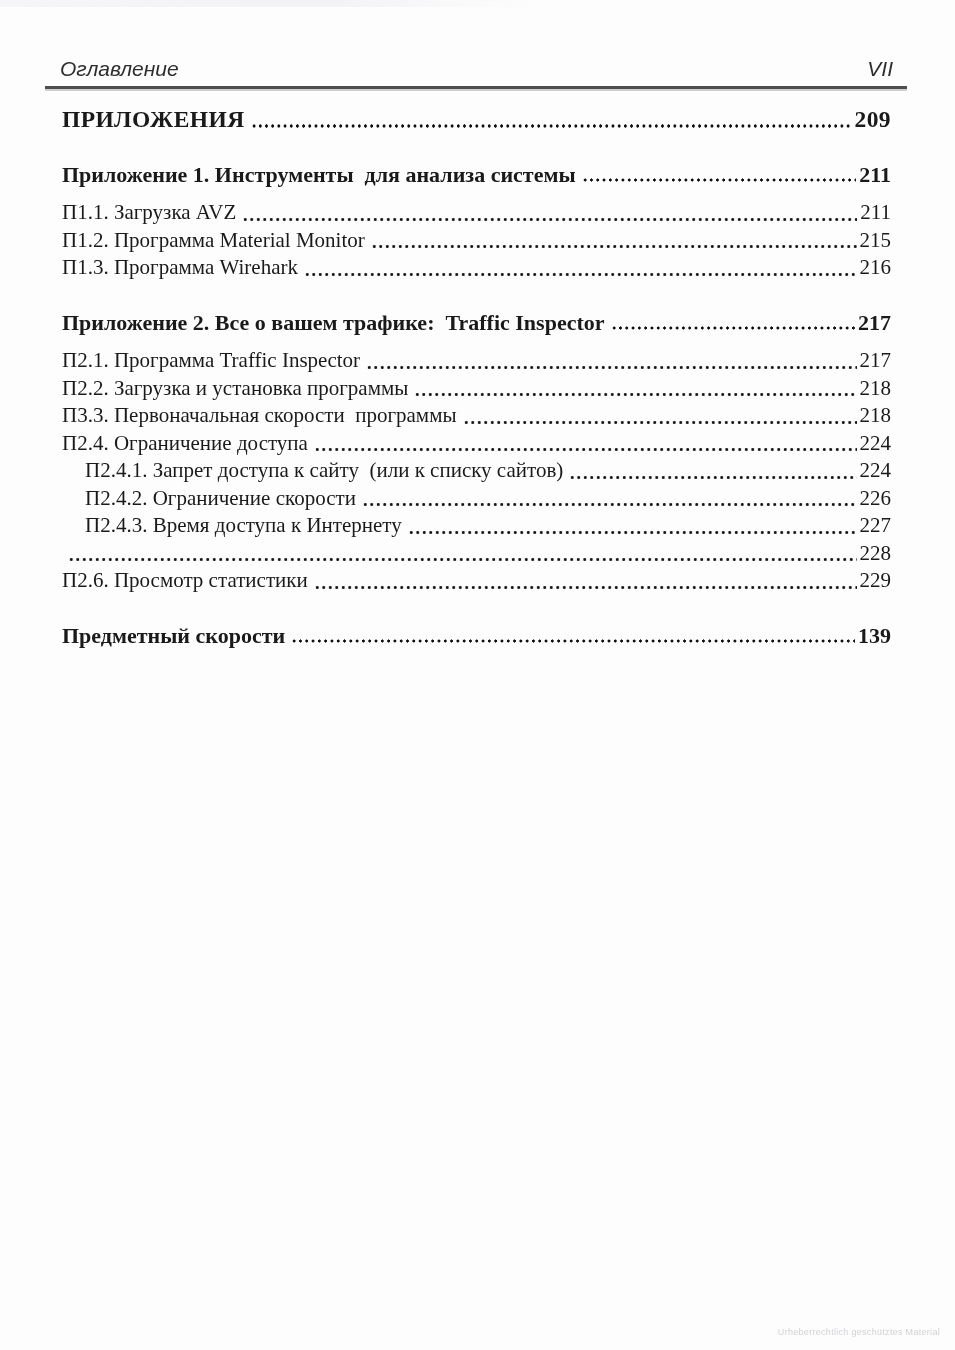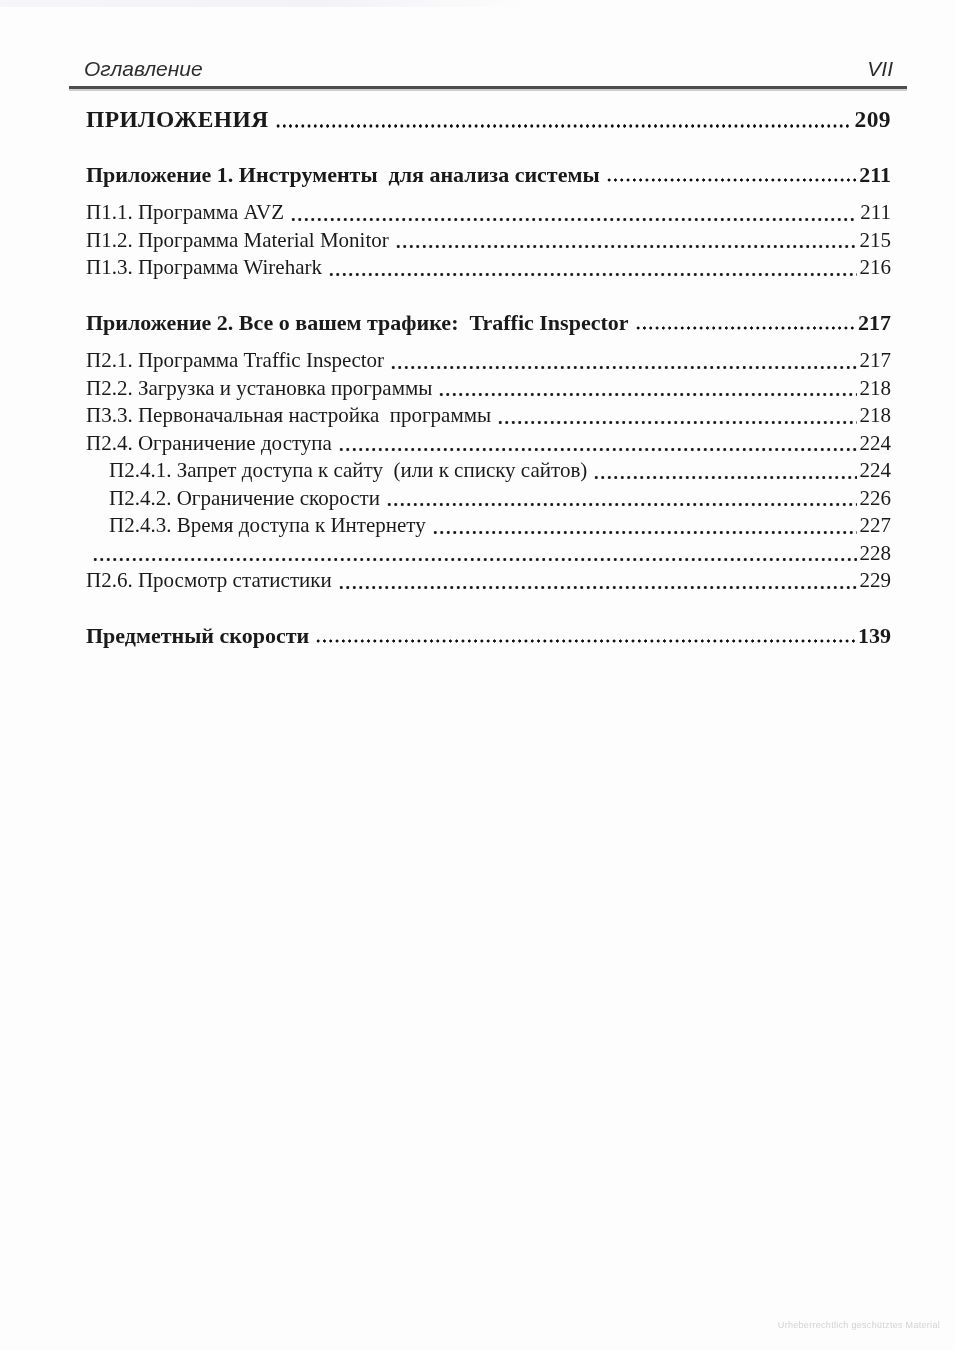--- a/index.html
+++ b/index.html
@@ -11,21 +11,20 @@
     position: relative;
     width: 955px;
     height: 1350px;
     margin: 0 auto;
     background: #fdfdfd;
     overflow: hidden;
     color: #1a1a1a;
     font-family: "Liberation Serif", "DejaVu Serif", serif;
     box-sizing: border-box;
     padding-top: 57px;
-    padding-left: 24px;
   }
   
   .top-shade {
     position: absolute;
     top: 0; left: 0;
     width: 540px; height: 7px;
     background: linear-gradient(to right, #f6f6f8 0%, #f3f3f6 60%, rgba(250,250,252,0) 100%);
   }
   .running-header {
     display: flex;
@@ -93,21 +92,21 @@
     background-size: 6.3px 4px;
     height: 4px;
   }
   .lvl-section { }
   .lvl-subsection {
     padding-left: 23px;
   }
   .watermark {
     position: absolute;
     right: 15px;
-    bottom: 20px;
+    bottom: 13px;
     font-family: "Liberation Sans", "DejaVu Sans", sans-serif;
     font-size: 9px;
     color: #d2d2d6;
     letter-spacing: 0.3px;
   }
 </style>
 </head>
 <body>
 
 <div class="scan-page">
@@ -128,21 +127,21 @@
       <span class="p">209</span>
     </div>
 
     <div class="toc-row lvl-chapter">
       <span class="t">Приложение 1. Инструменты  для анализа системы</span>
       <span class="leader"></span>
       <span class="p">211</span>
     </div>
 
     <div class="toc-row lvl-section">
-      <span class="t">П1.1. Программа AVZ</span>
+      <span class="t">П1.1. Загрузка AVZ</span>
       <span class="leader"></span>
       <span class="p">211</span>
     </div>
 
     <div class="toc-row lvl-section">
       <span class="t">П1.2. Программа Material Monitor</span>
       <span class="leader"></span>
       <span class="p">215</span>
     </div>
 
@@ -164,21 +163,21 @@
       <span class="p">217</span>
     </div>
 
     <div class="toc-row lvl-section">
       <span class="t">П2.2. Загрузка и установка программы</span>
       <span class="leader"></span>
       <span class="p">218</span>
     </div>
 
     <div class="toc-row lvl-section">
-      <span class="t">П3.3. Первоначальная настройка  программы</span>
+      <span class="t">П3.3. Первоначальная скорости  программы</span>
       <span class="leader"></span>
       <span class="p">218</span>
     </div>
 
     <div class="toc-row lvl-section">
       <span class="t">П2.4. Ограничение доступа</span>
       <span class="leader"></span>
       <span class="p">224</span>
     </div>
 

